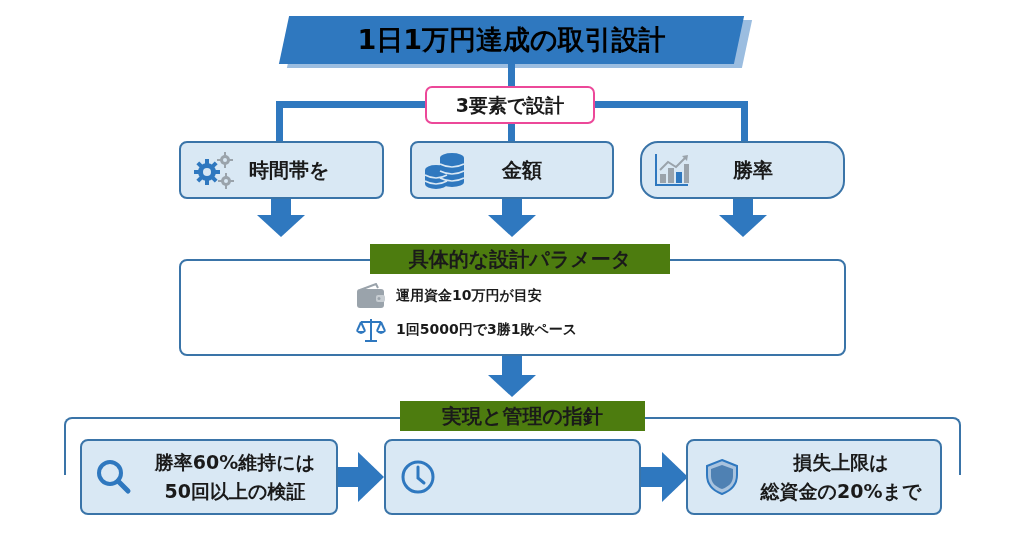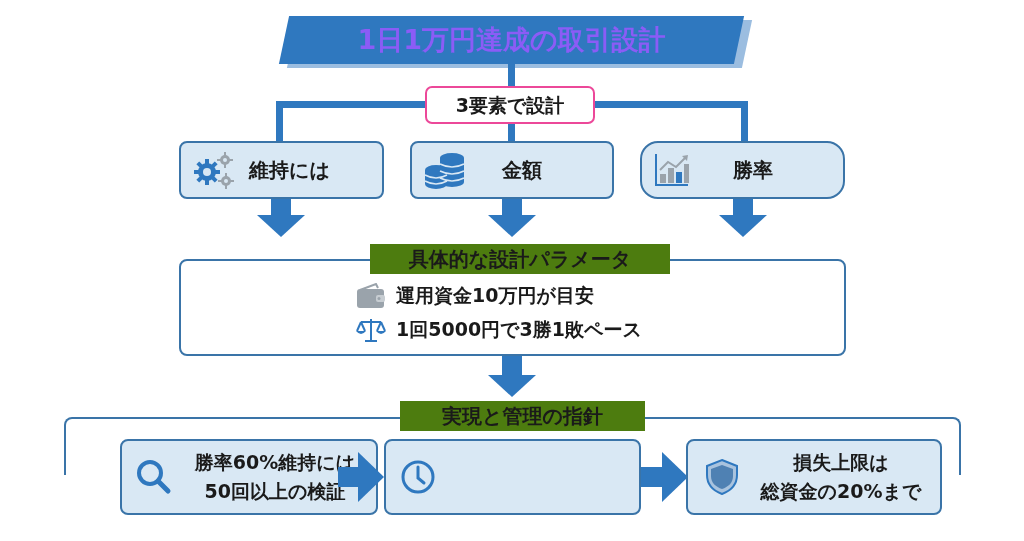--- a/index.html
+++ b/index.html
@@ -13,21 +13,21 @@
   .title-shadow {
     position: absolute; left: 292px; top: 20px; width: 455px; height: 48px;
     background: #9bbde0; transform: skewX(-12deg);
   }
   .title-band {
     position: absolute; left: 284px; top: 16px; width: 455px; height: 48px;
     background: #2f78bf; transform: skewX(-12deg);
   }
   .title-text {
     position: absolute; left: 284px; top: 16px; width: 455px; height: 48px;
-    line-height: 48px; text-align: center; color: #8b5cf6;
+    line-height: 48px; text-align: center; color: #000000;
     font-size: 27px; font-weight: bold; letter-spacing: 0px;
   }
   .line { position: absolute; background: #2f78bf; }
   .pill {
     position: absolute; left: 425px; top: 86px; width: 170px; height: 38px;
     border: 2px solid #ec4899; border-radius: 7px; background: #fff;
     box-sizing: border-box; text-align: center; line-height: 34px;
     font-size: 19px; font-weight: bold;
   }
   .box {
@@ -51,21 +51,21 @@
   .params-frame {
     position: absolute; left: 179px; top: 259px; width: 667px; height: 97px;
     border: 2px solid #3a74a8; border-radius: 8px; box-sizing: border-box;
     background: #fff;
   }
   .frame-title {
     position: absolute; background: #4d7c0f; font-size: 20px; font-weight: bold;
     padding: 0 10px; text-align: center;
   }
   .param-row {
-    position: absolute; display: flex; align-items: center; font-size: 19px; font-weight: bold;
+    position: absolute; display: flex; align-items: center; font-size: 14px; font-weight: bold;
   }
   .param-row .ico { width: 30px; height: 26px; margin-right: 10px; }
   .guide-frame {
     position: absolute; left: 64px; top: 417px; width: 897px; height: 58px;
     border: 2px solid #3a74a8; border-radius: 8px; box-sizing: border-box;
     border-bottom: none; border-bottom-left-radius: 0; border-bottom-right-radius: 0;
   }
   .guide-box .txt {
     flex: 1; text-align: center; font-size: 19px; font-weight: bold; line-height: 29px;
   }
@@ -101,21 +101,21 @@
       <circle cx="34" cy="10" r="5"></circle>
       <rect x="33" y="2" width="2" height="16"></rect>
       <rect x="26" y="9" width="16" height="2"></rect>
       <circle cx="35" cy="31" r="5"></circle>
       <rect x="34" y="23" width="2" height="16"></rect>
       <rect x="27" y="30" width="16" height="2"></rect>
     </g>
     <circle cx="34" cy="10" r="2" fill="#d9e8f4"></circle>
     <circle cx="35" cy="31" r="2" fill="#d9e8f4"></circle>
   </svg>
-  <span class="lbl" style="margin-left:12px;">維持には</span>
+  <span class="lbl" style="margin-left:12px;">時間帯を</span>
 </div>
 
 <div class="box" style="left:410px;top:141px;width:204px;height:58px;">
   <svg width="44" height="40" viewBox="0 0 44 40" style="margin-left:12px;">
     <g fill="#2f78bf">
       <ellipse cx="28" cy="8" rx="12" ry="5"></ellipse>
       <rect x="16" y="8" width="24" height="24"></rect>
       <ellipse cx="28" cy="32" rx="12" ry="5"></ellipse>
       <ellipse cx="12" cy="20" rx="11" ry="5"></ellipse>
       <rect x="1" y="20" width="22" height="14"></rect>
@@ -181,21 +181,21 @@
   </svg>
   <span>1回5000円で3勝1敗ペース</span>
 </div>
 
 <div class="shaft" style="left:502px;top:356px;width:20px;height:20px;"></div>
 <div class="tri-down" style="left:488px;top:375px;"></div>
 
 <div class="guide-frame"></div>
 <div class="frame-title" style="left:400px;top:401px;width:225px;height:30px;line-height:30px;">実現と管理の指針</div>
 
-<div class="box guide-box" style="left:80px;top:439px;width:258px;height:76px;margin-left:40px;">
+<div class="box guide-box" style="left:80px;top:439px;width:258px;height:76px;">
   <svg width="40" height="40" viewBox="0 0 40 40" style="margin-left:12px;">
     <circle cx="16" cy="16" r="11" stroke="#2f78bf" stroke-width="4" fill="none"></circle>
     <path d="M24 24 L34 34" stroke="#2f78bf" stroke-width="5" stroke-linecap="round"></path>
   </svg>
   <div class="txt">
     <div>勝率60%維持には</div>
     <div>50回以上の検証</div>
   </div>
 </div>
 

